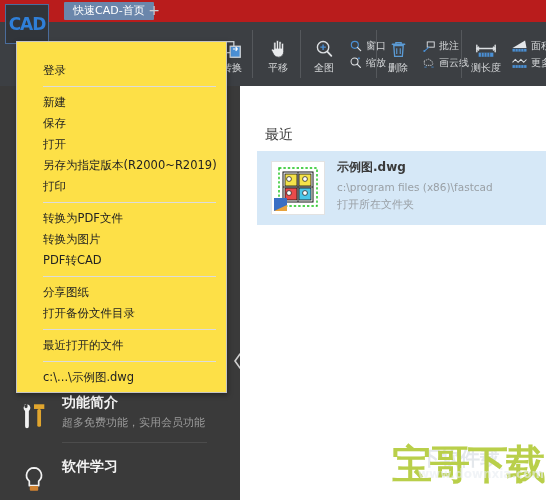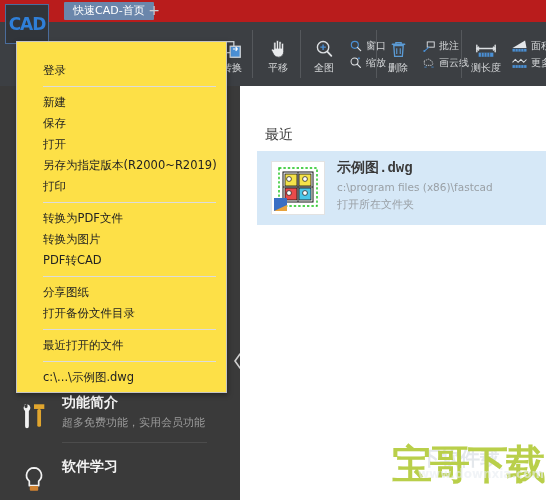--- a/index.html
+++ b/index.html
@@ -40,21 +40,21 @@
   .sb-title{position:absolute;left:62px;top:8px;color:#f2f2f2;font-size:14px;font-weight:bold;white-space:nowrap;}
   .sb-sub{position:absolute;left:62px;top:29px;color:#9a9a9a;font-size:11px;white-space:nowrap;}
   .sb-line{position:absolute;left:62px;width:145px;height:1px;background:#4c4c4c;}
   .collapse{position:absolute;left:232px;top:262px;width:10px;height:26px;display:flex;align-items:center;justify-content:center;}
 
   
   .content{position:absolute;left:240px;top:86px;width:306px;height:414px;background:#ffffff;}
   .recent-h{position:absolute;left:25px;top:40px;color:#3c3c3c;font-size:14px;}
   .file-card{position:absolute;left:17px;top:65px;width:289px;height:74px;background:#d6e8f7;}
   .thumb{position:absolute;left:14px;top:10px;width:54px;height:54px;background:#fff;border:1px solid #e2e2e2;box-sizing:border-box;}
-  .f-name{position:absolute;left:80px;top:8px;color:#3a3a3a;font-size:14px;font-weight:bold;font-family:Liberation Mono, monospace;}
+  .f-name{position:absolute;left:80px;top:8px;color:#3a3a3a;font-size:12px;font-weight:bold;}
   .f-path{position:absolute;left:80px;top:30px;color:#9aa0a6;font-size:10.5px;}
   .f-open{position:absolute;left:80px;top:46px;color:#9aa0a6;font-size:11px;}
 
   
   .menu{position:absolute;left:16px;top:33px;width:211px;background:#fde047;
         border:1px solid #c4c4c4;box-sizing:border-box;z-index:20;
         box-shadow:1px 2px 5px rgba(0,0,0,.35);padding:18px 0 4px;margin-top:8px;}
   .mi{height:21px;line-height:21px;padding-left:26px;color:#222;font-size:11.5px;white-space:nowrap;}
   .msep{height:1px;margin:5px 10px 5px 26px;background:#dcdcdc;}
 

